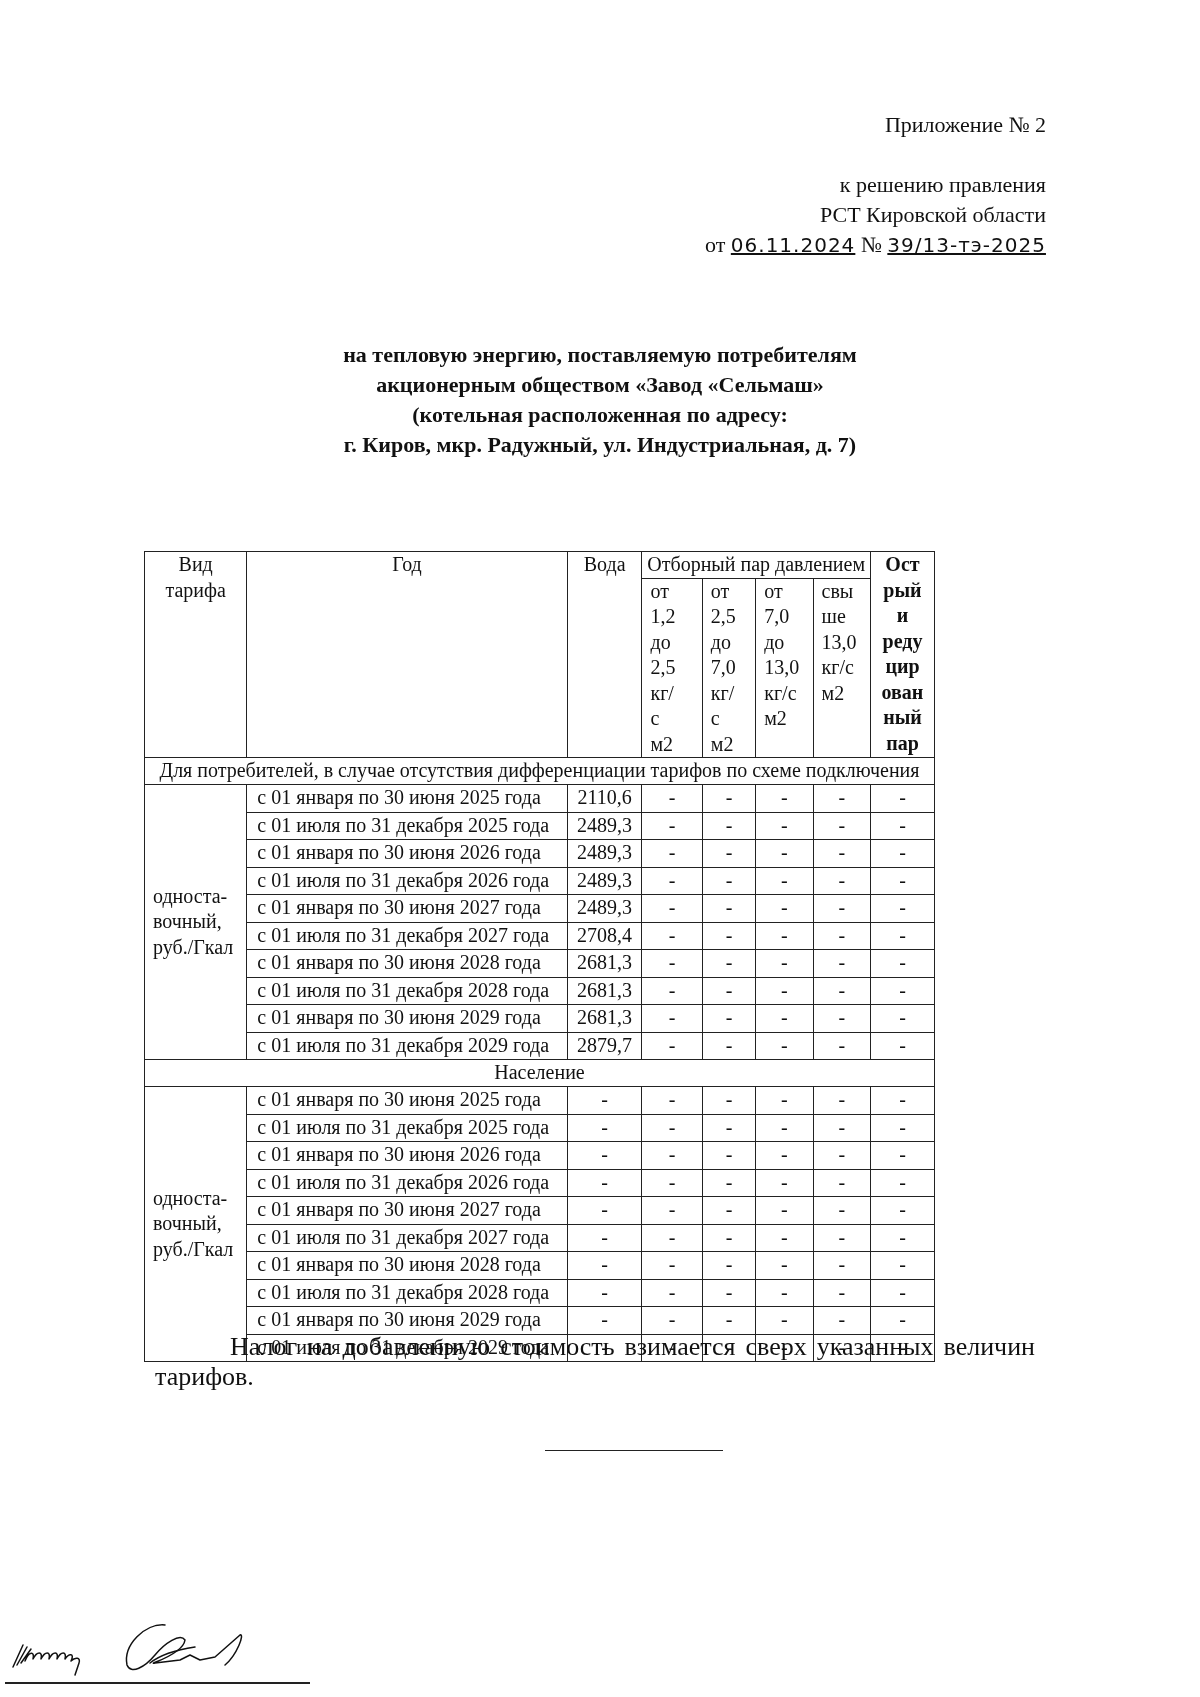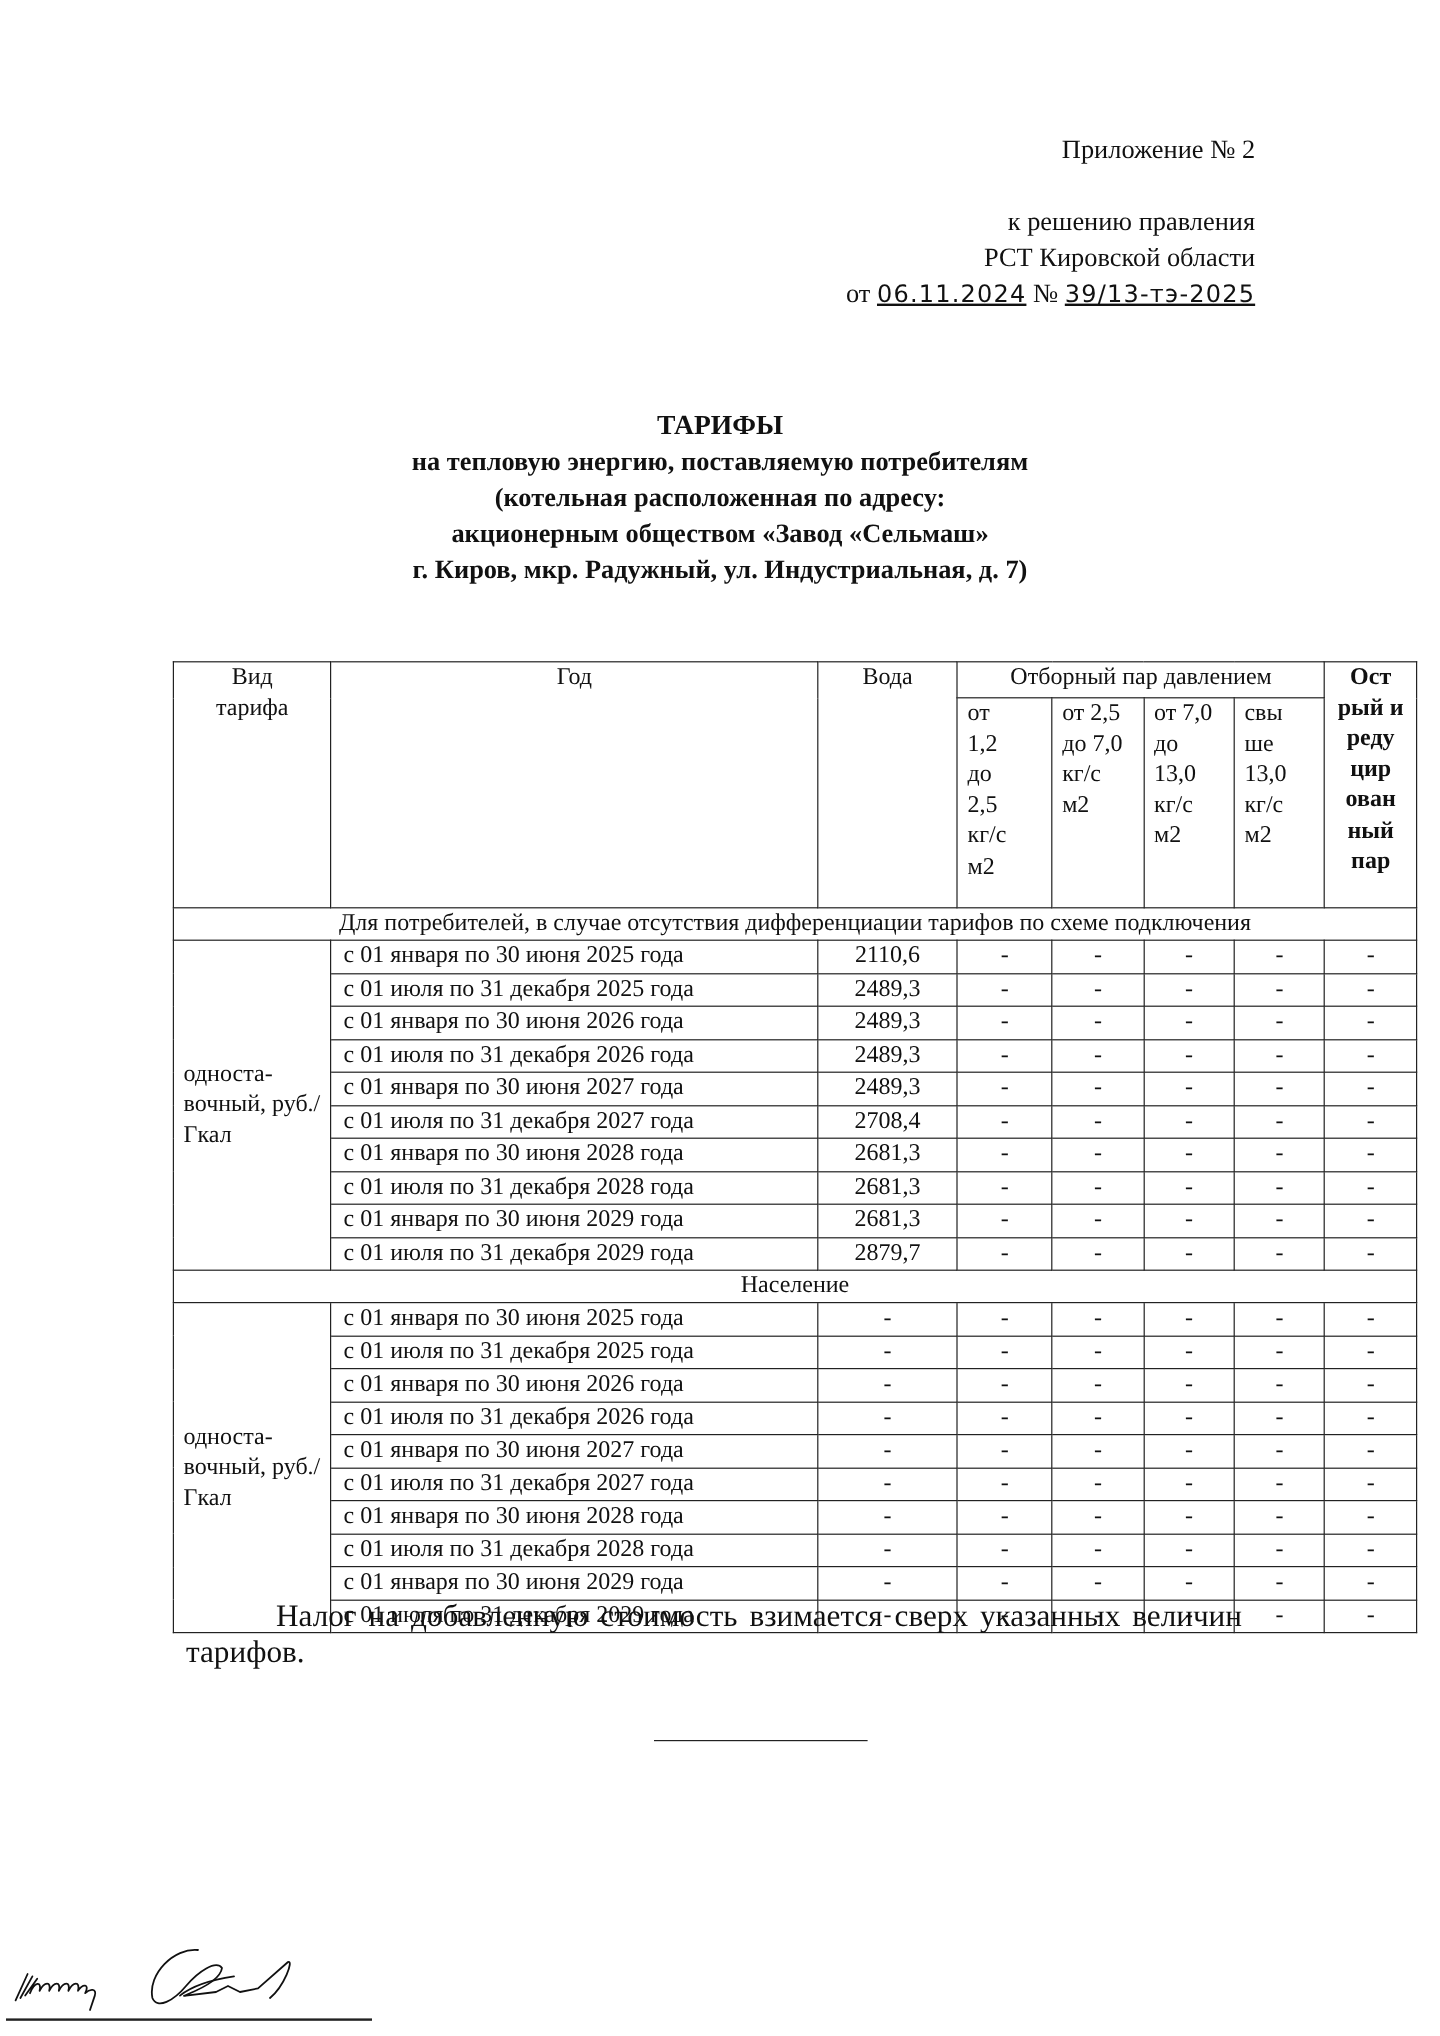--- a/index.html
+++ b/index.html
@@ -16,21 +16,21 @@
     font-family: "DejaVu Sans", sans-serif; 
     font-size: 20px; text-decoration: underline; letter-spacing: 1px;
   }
   .title-block {
     position: absolute; left: 0; width: 1200px; top: 340px;
     text-align: center; font-weight: bold; font-size: 22px; line-height: 30px;
   }
   .title-block .main { font-size: 23px; }
 
   table.tariffs {
-    position: absolute; left: 144px; top: 551px; width: 1037px;
+    position: absolute; left: 144px; top: 551px; width: 791px;
     border-collapse: collapse; font-size: 20px; line-height: 25.5px;
   }
   table.tariffs td, table.tariffs th {
     border: 1.5px solid #222; padding: 0 4px; font-weight: normal;
     vertical-align: top;
   }
   .hdr-center { text-align: center; }
   .hdr-narrow { text-align: left; padding-left: 8px !important; }
   .group-row td { text-align: center; padding-left: 6px; height: 26px; }
   .data-row td { height: 26.5px; vertical-align: middle; }
@@ -66,24 +66,23 @@
   <div>РСТ Кировской области</div>
   <div>
     <span>от</span>
     <span class="hand">06.11.2024</span>
     <span>№</span>
     <span class="hand">39/13-тэ-2025</span>
   </div>
 </div>
 
 <div class="title-block">
-  <div class="main">ТАРИФЫ</div>
   <div>на тепловую энергию, поставляемую потребителям</div>
+  <div>акционерным обществом «Завод «Сельмаш»</div>
   <div>(котельная расположенная по адресу:</div>
-  <div>акционерным обществом «Завод «Сельмаш»</div>
   <div>г. Киров, мкр. Радужный, ул. Индустриальная, д. 7)</div>
 </div>
 
 <table class="tariffs">
   <colgroup>
     <col style="width:115px">
     <col style="width:355px">
     <col style="width:102px">
     <col style="width:69px">
     <col style="width:67px">

